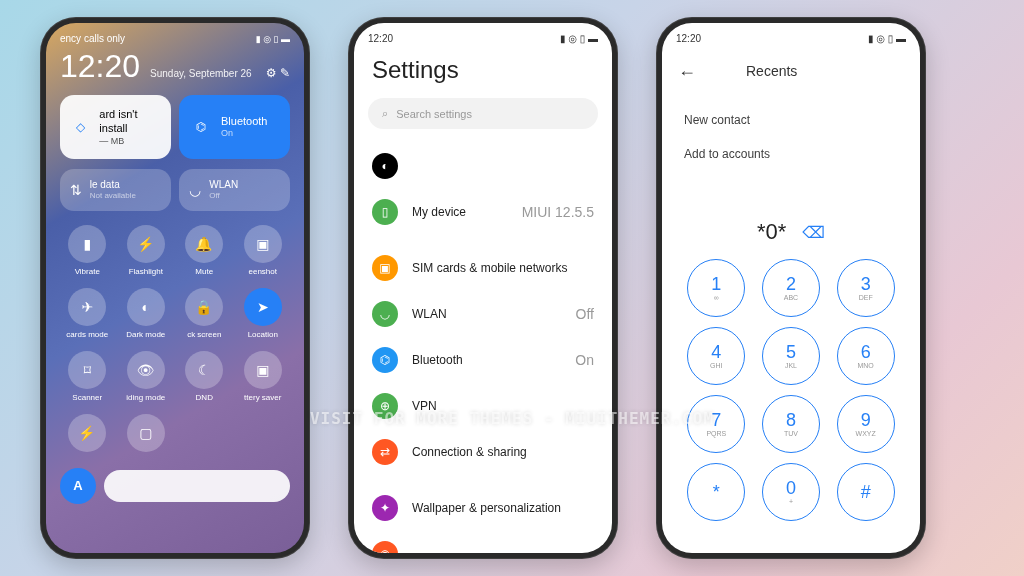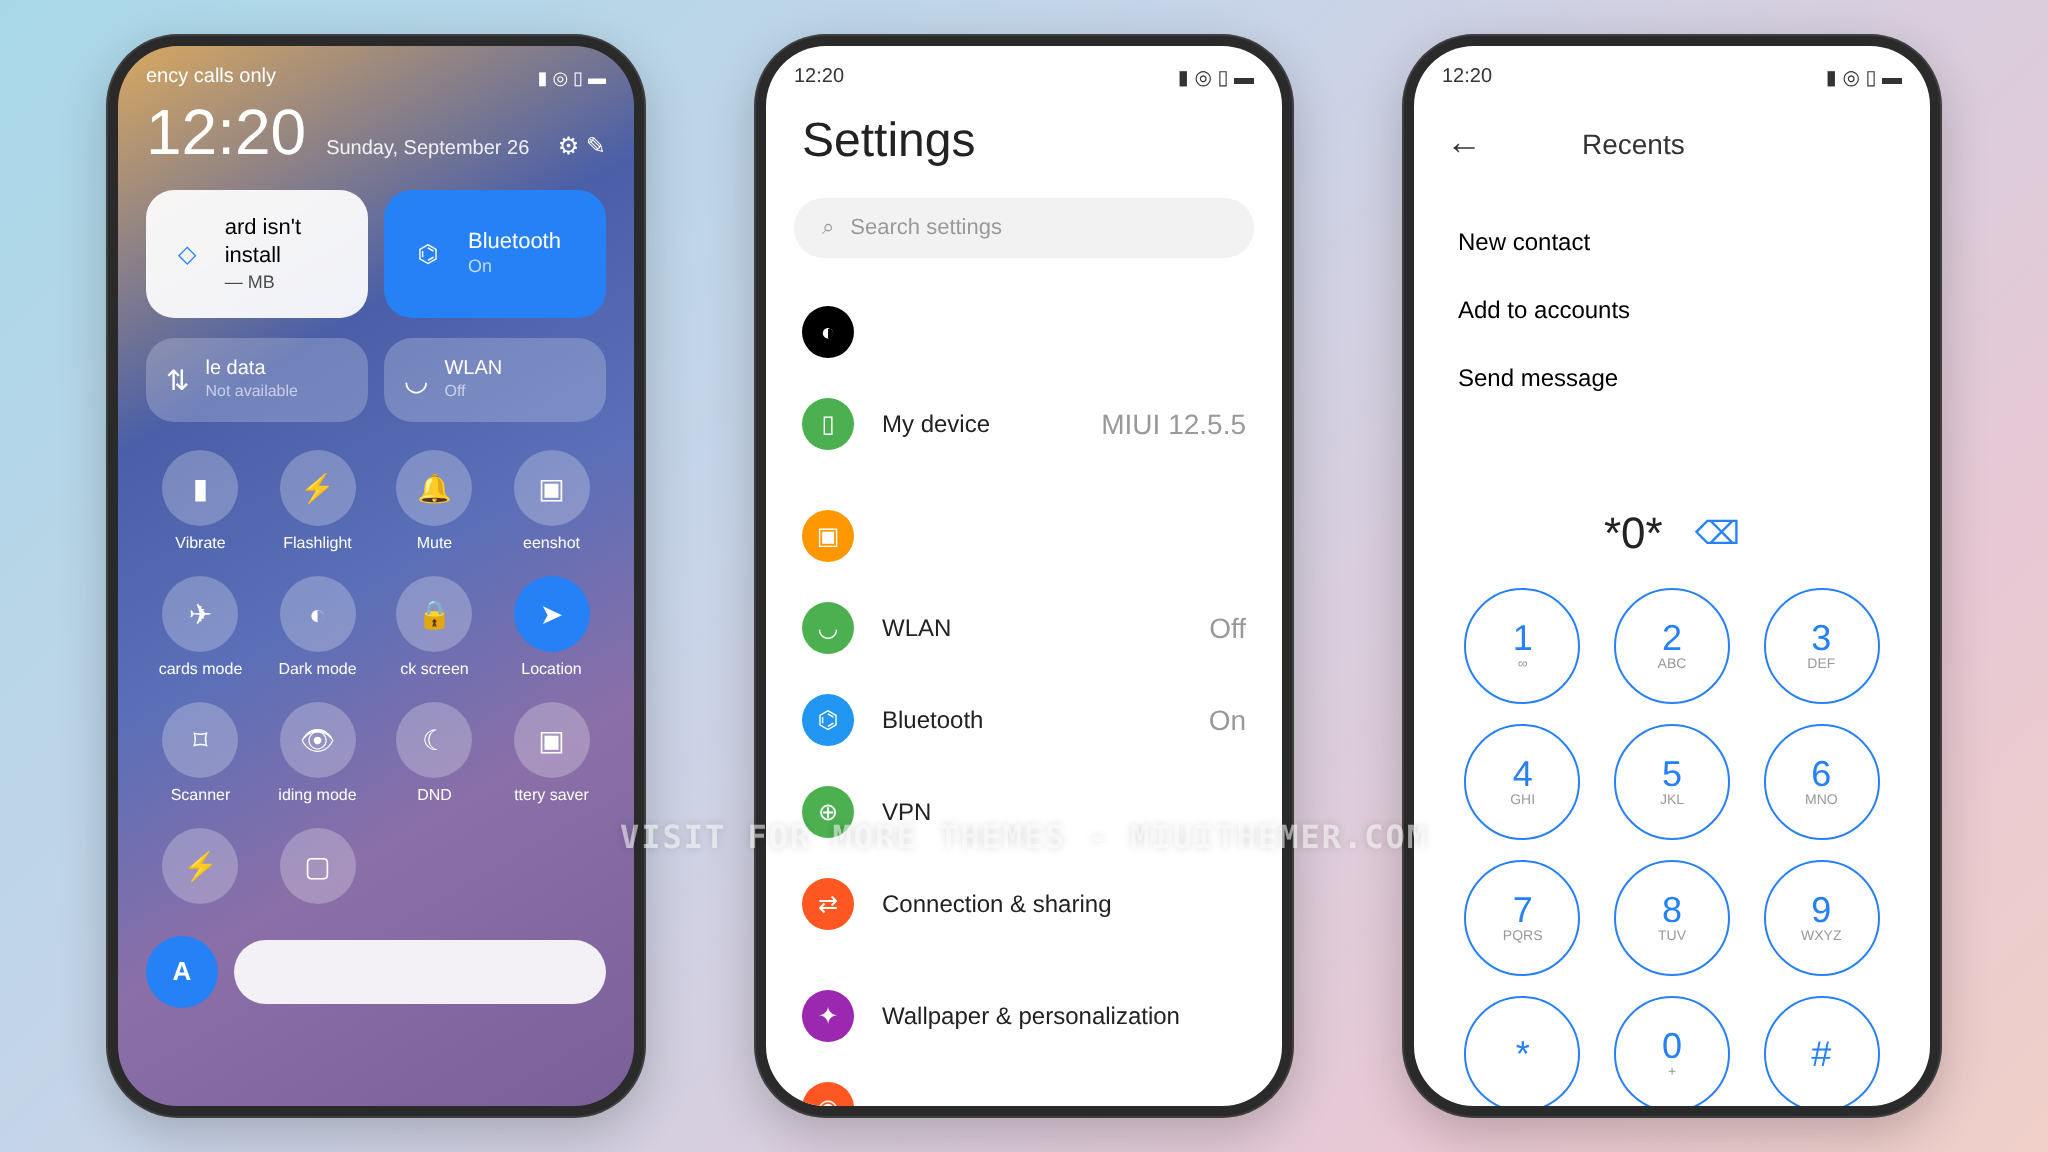--- a/index.html
+++ b/index.html
@@ -1,16 +1,16 @@
 <!DOCTYPE html>
 <html><head>
 <meta charset="utf-8">
 <style>
 body{margin:0;width:1024px;height:576px;background:linear-gradient(135deg,#a8d8e8 0%,#c8d4e8 40%,#e8c8d4 80%,#f0d0c8 100%);font-family:-apple-system,BlinkMacSystemFont,"Segoe UI",sans-serif;overflow:hidden}
-.phones{display:flex;justify-content:center;align-items:center;gap:54px;height:100%;padding:0 40px}
+.phones{display:flex;justify-content:flex-start;align-items:center;gap:38px;height:100%;padding:0 40px}
 .phone{width:258px;height:530px;background:#2a2a2a;border-radius:36px;padding:6px;box-shadow:0 8px 24px rgba(0,0,0,0.2),inset 0 0 0 1px rgba(255,255,255,0.1)}
 .screen{width:100%;height:100%;border-radius:30px;overflow:hidden;position:relative}
 
 .p1{background:linear-gradient(150deg,#d8a860 0%,#4a5fa8 30%,#5a6fb8 50%,#8a6fa8 70%,#7a5f98 100%)}
 .statusbar{display:flex;justify-content:space-between;align-items:center;padding:10px 14px 4px;color:#fff;font-size:10px}
 .sb-right{display:flex;gap:3px;align-items:center;font-size:9px}
 .clock-row{display:flex;align-items:baseline;padding:0 14px 10px;color:#fff;gap:10px}
 .clock{font-size:32px;font-weight:300}
 .date{font-size:10px;opacity:0.9}
 .clock-icons{margin-left:auto;display:flex;gap:8px;font-size:12px}
@@ -44,21 +44,21 @@
 .stxt{flex:1;font-size:12px;color:#222}
 .ssub{font-size:9px;color:#999;line-height:1.3}
 .sright{font-size:14px;color:#999}
 .sgap{height:10px}
 
 .p3{background:#fff}
 .recents-hdr{display:flex;align-items:center;padding:12px 16px;gap:50px}
 .back-arrow{font-size:18px;color:#333}
 .recents-title{font-size:14px;color:#333;font-weight:500}
 .action-list{padding:10px 22px}
-.action-link{color:#000000;font-size:12px;padding:10px 0}
+.action-link{color:#404040;font-size:12px;padding:10px 0}
 .dial-display{display:flex;align-items:center;justify-content:center;padding:14px;gap:16px;margin-top:24px}
 .dial-num{font-size:22px;color:#222;font-weight:500}
 .backspace{color:#2680f6;font-size:16px}
 .dialpad{display:grid;grid-template-columns:repeat(3,1fr);gap:10px;padding:0 22px}
 .key{width:56px;height:56px;border-radius:50%;border:1.5px solid #2680f6;display:flex;flex-direction:column;align-items:center;justify-content:center;margin:0 auto}
 .key-n{color:#2680f6;font-size:18px;font-weight:400;line-height:1}
 .key-l{color:#999;font-size:7px;margin-top:1px}
 .watermark{position:absolute;bottom:148px;left:0;right:0;text-align:center;color:rgba(255,255,255,0.55);font-size:16px;font-weight:700;letter-spacing:1px;text-shadow:0 0 4px rgba(0,0,0,0.15);pointer-events:none;font-family:monospace}
 </style>
 </head>
@@ -189,20 +189,21 @@
         <div class="sico" style="background:#000">◐</div>
       </div>
       <div class="srow">
         <div class="sico" style="background:#4caf50">▯</div>
         <div class="stxt">My device</div>
         <div class="sright">MIUI 12.5.5</div>
       </div>
       <div class="sgap"></div>
       <div class="srow">
           <div class="sico" style="background:#ff9800">▣</div>
+          <div class="stxt">SIM cards &amp; mobile networks</div>
         </div>
       <div class="srow">
           <div class="sico" style="background:#4caf50">◡</div>
           <div class="stxt">WLAN</div>
           <div class="sright">Off</div>
         </div>
       <div class="srow">
           <div class="sico" style="background:#2196f3">⌬</div>
           <div class="stxt">Bluetooth</div>
           <div class="sright">On</div>
@@ -232,21 +233,20 @@
           <span>12:20</span>
           <span>▮ ◎ ▯ ▬</span>
         </div>
       <div class="recents-hdr">
         <span class="back-arrow">←</span>
         <span class="recents-title">Recents</span>
       </div>
       <div class="action-list" id="actions">
           <div class="action-link">New contact</div>
           <div class="action-link">Add to accounts</div>
-          <div class="action-link">Send message</div>
         </div>
       <div class="dial-display">
         <span class="dial-num">*0*</span>
         <span class="backspace">⌫</span>
       </div>
       <div class="dialpad" id="dialpad">
           <div class="key">
             <div class="key-n">1</div>
             <div class="key-l">∞</div>
           </div>

